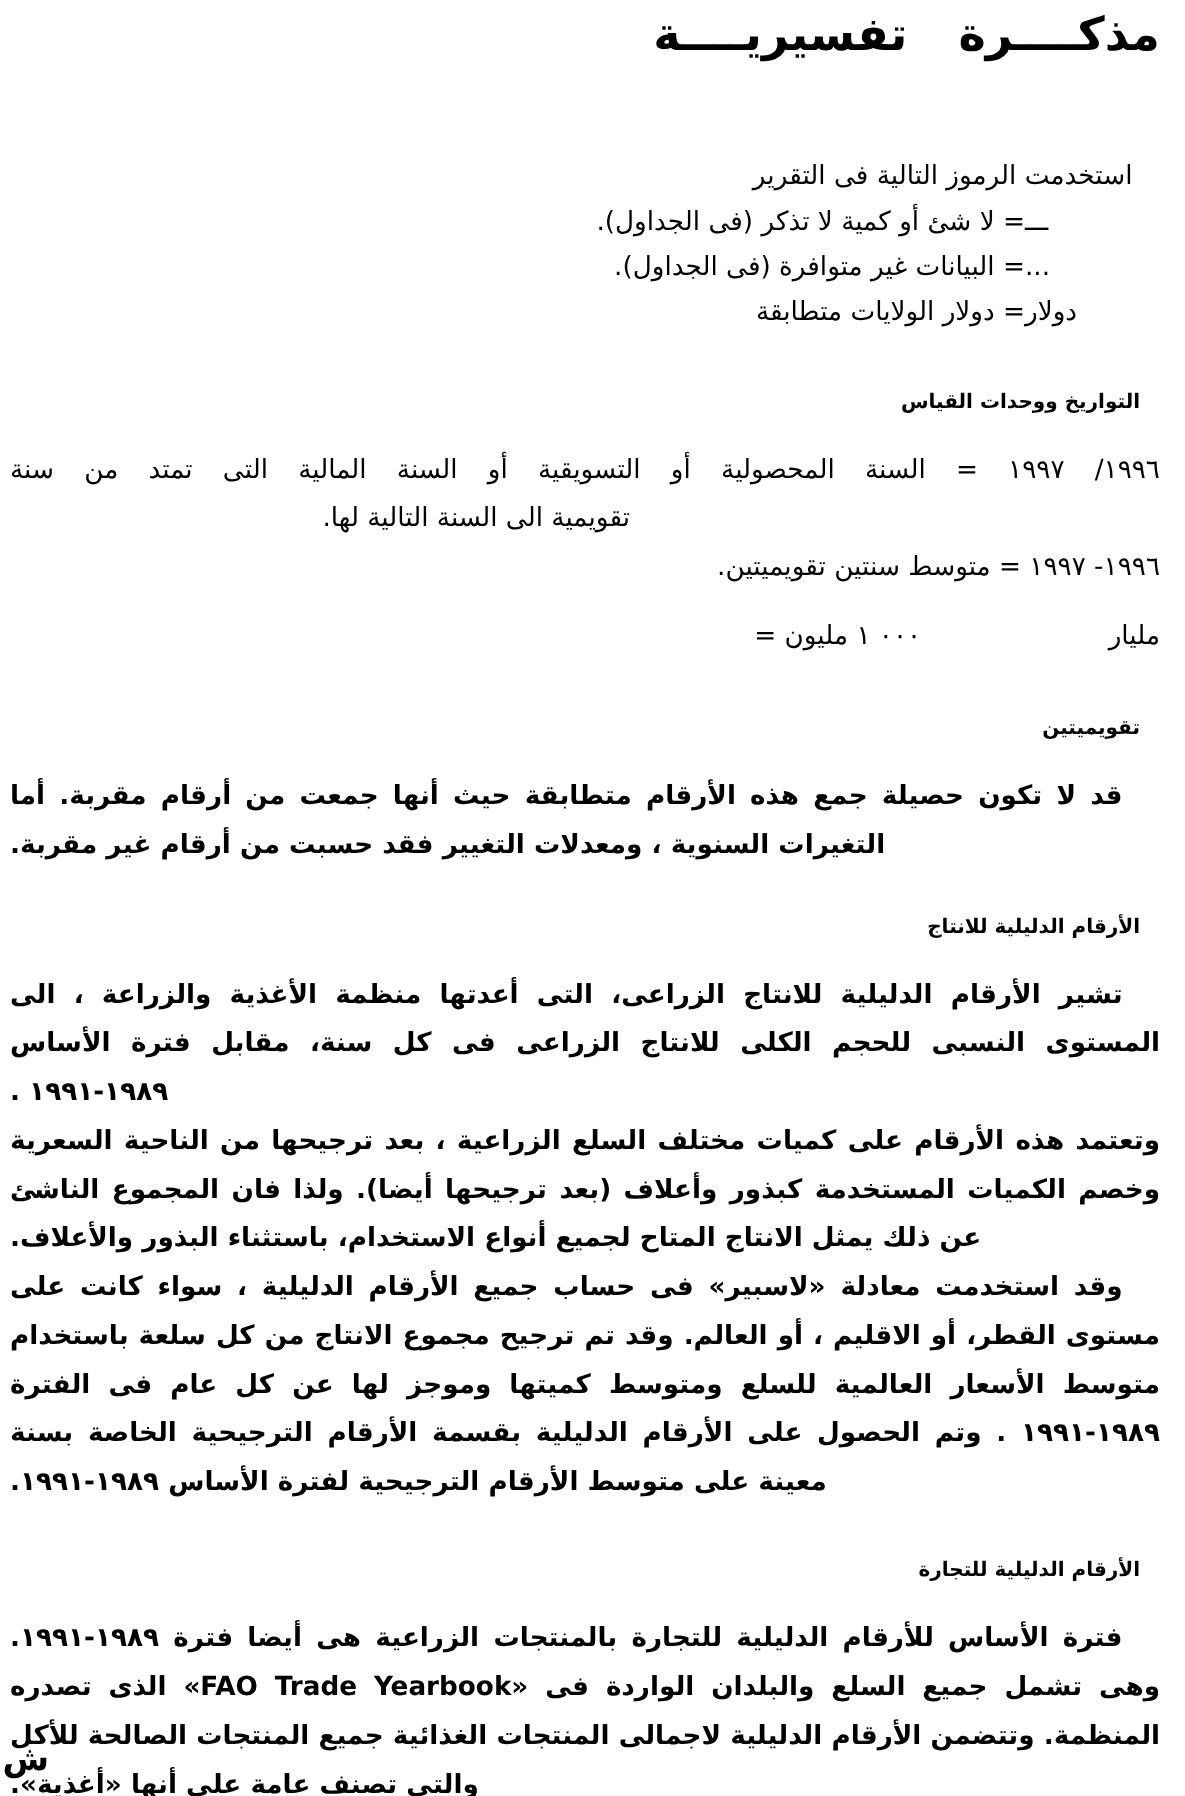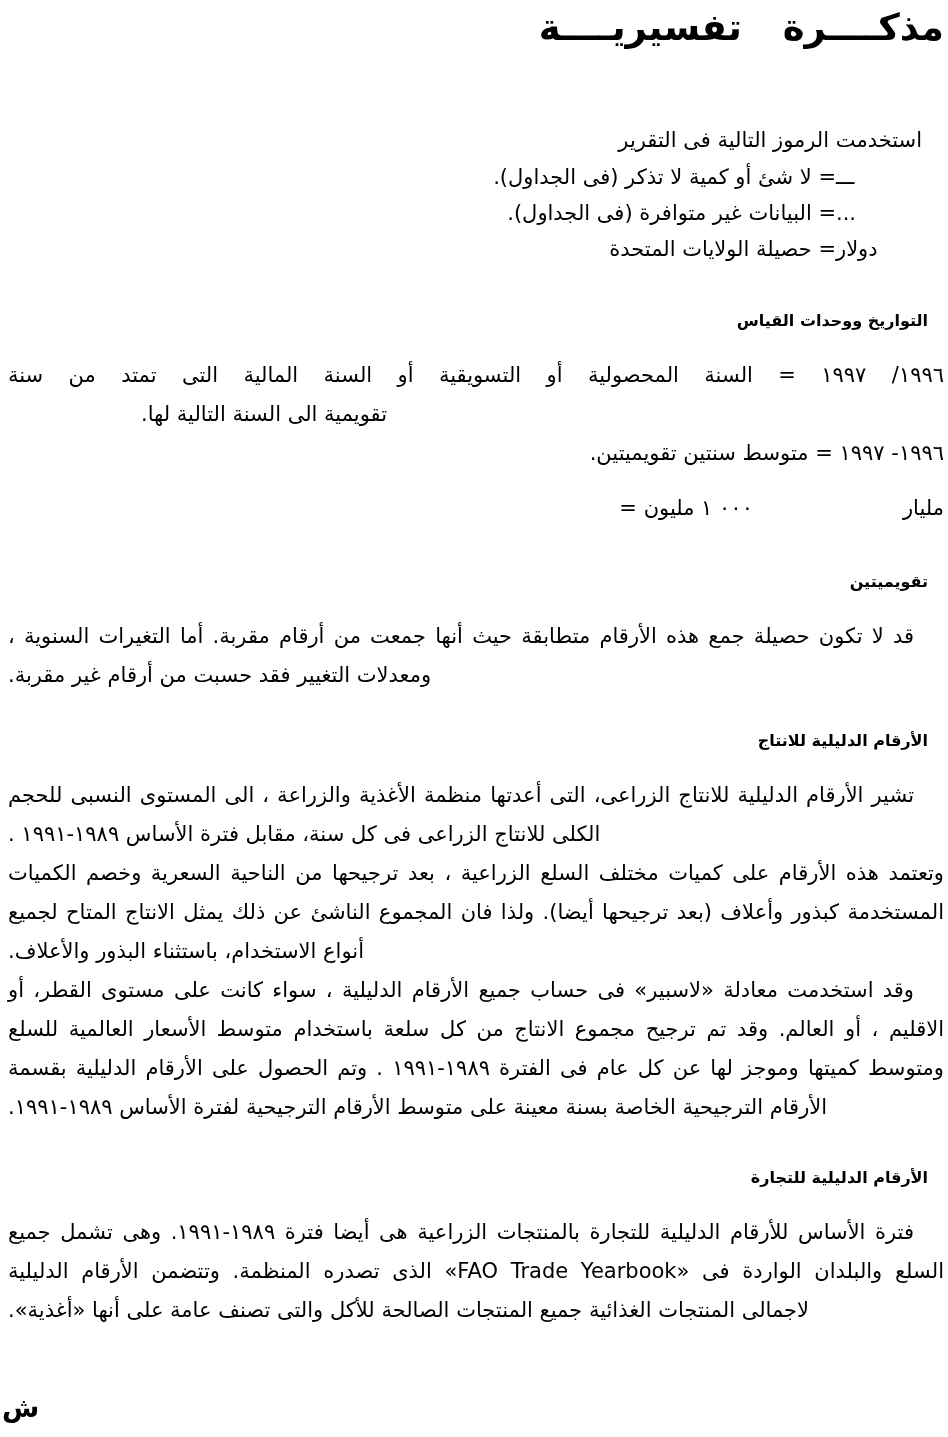--- a/index.html
+++ b/index.html
@@ -5,55 +5,55 @@
   * { box-sizing: border-box; }
   html, body { margin: 0; padding: 0; background: #ffffff; }
   .page {
     position: relative;
     width: 948px;
     height: 1437px;
     background: #ffffff;
     color: #000000;
     direction: rtl;
     font-family: "DejaVu Sans", "Liberation Sans", sans-serif;
-    padding: 0 4px 0 8px;
+    padding: 0 20px 0 8px;
     overflow: hidden;
   }
   .title {
     margin: 6px 0 0 0;
     font-size: 37px;
     font-weight: 700;
     text-align: right;
     line-height: 1.2;
     word-spacing: 28px;
     white-space: nowrap;
   }
   .section { font-size: 21px; }
   .heading { font-size: 16px; font-weight: 700; line-height: 39px; margin: 16px; }
   .line { line-height: 39px; }
   .stretch { text-align: justify; text-align-last: justify; }
-  .hang { padding-right: 424px; white-space: nowrap; text-align: center; }
+  .hang { padding-right: 424px; white-space: nowrap; }
 
   .symbols { margin: 72px 22px 0 0; font-size: 21px; }
   .sym-intro { line-height: 37px; }
   .sym-row { display: flex; line-height: 36px; }
   .sym-cell { flex: 0 0 86px; text-align: left; }
   .sym-def { flex: 1 1 auto; text-align: right; }
 
   .dates { margin-top: 34px; }
   .metric { margin-top: 16px; }
   .metric-row { display: flex; line-height: 39px; }
   .metric-term { flex: 0 0 auto; }
   .metric-val { flex: 0 0 auto; margin-right: 150px; direction: ltr; }
 
   .stats { margin-top: 34px; }
   .prod { margin-top: 26px; }
   .trade { margin-top: 31px; }
 
-  .para { margin: 0; line-height: 39px; text-align: justify; text-align-last: left; }
+  .para { margin: 0; line-height: 39px; text-align: justify; text-align-last: left; font-weight: bold; }
   .para.indent { text-indent: 30px; }
 
   .sig {
     position: absolute;
     left: 2px;
     top: 1392px;
     font-size: 27px;
     font-weight: 700;
   }
 </style>
@@ -69,21 +69,21 @@
     <div class="sym-row">
       <span class="sym-cell">ـــ</span>
       <span class="sym-def">= لا شئ أو كمية لا تذكر (فى الجداول).</span>
     </div>
     <div class="sym-row">
       <span class="sym-cell">...</span>
       <span class="sym-def">= البيانات غير متوافرة (فى الجداول).</span>
     </div>
     <div class="sym-row">
       <span class="sym-cell">دولار</span>
-      <span class="sym-def">= حصيلة الولايات المتحدة</span>
+      <span class="sym-def">= دولار الولايات متطابقة</span>
     </div>
   </section>
 
   <section class="dates section">
     <h2 class="heading">التواريخ ووحدات القياس</h2>
     <div class="line stretch">١٩٩٦/ ١٩٩٧ = السنة المحصولية أو التسويقية أو السنة المالية التى تمتد من سنة</div>
     <div class="line hang">تقويمية الى السنة التالية لها.</div>
     <div class="line">١٩٩٦- ١٩٩٧ = متوسط سنتين تقويميتين.</div>
   </section>
 

